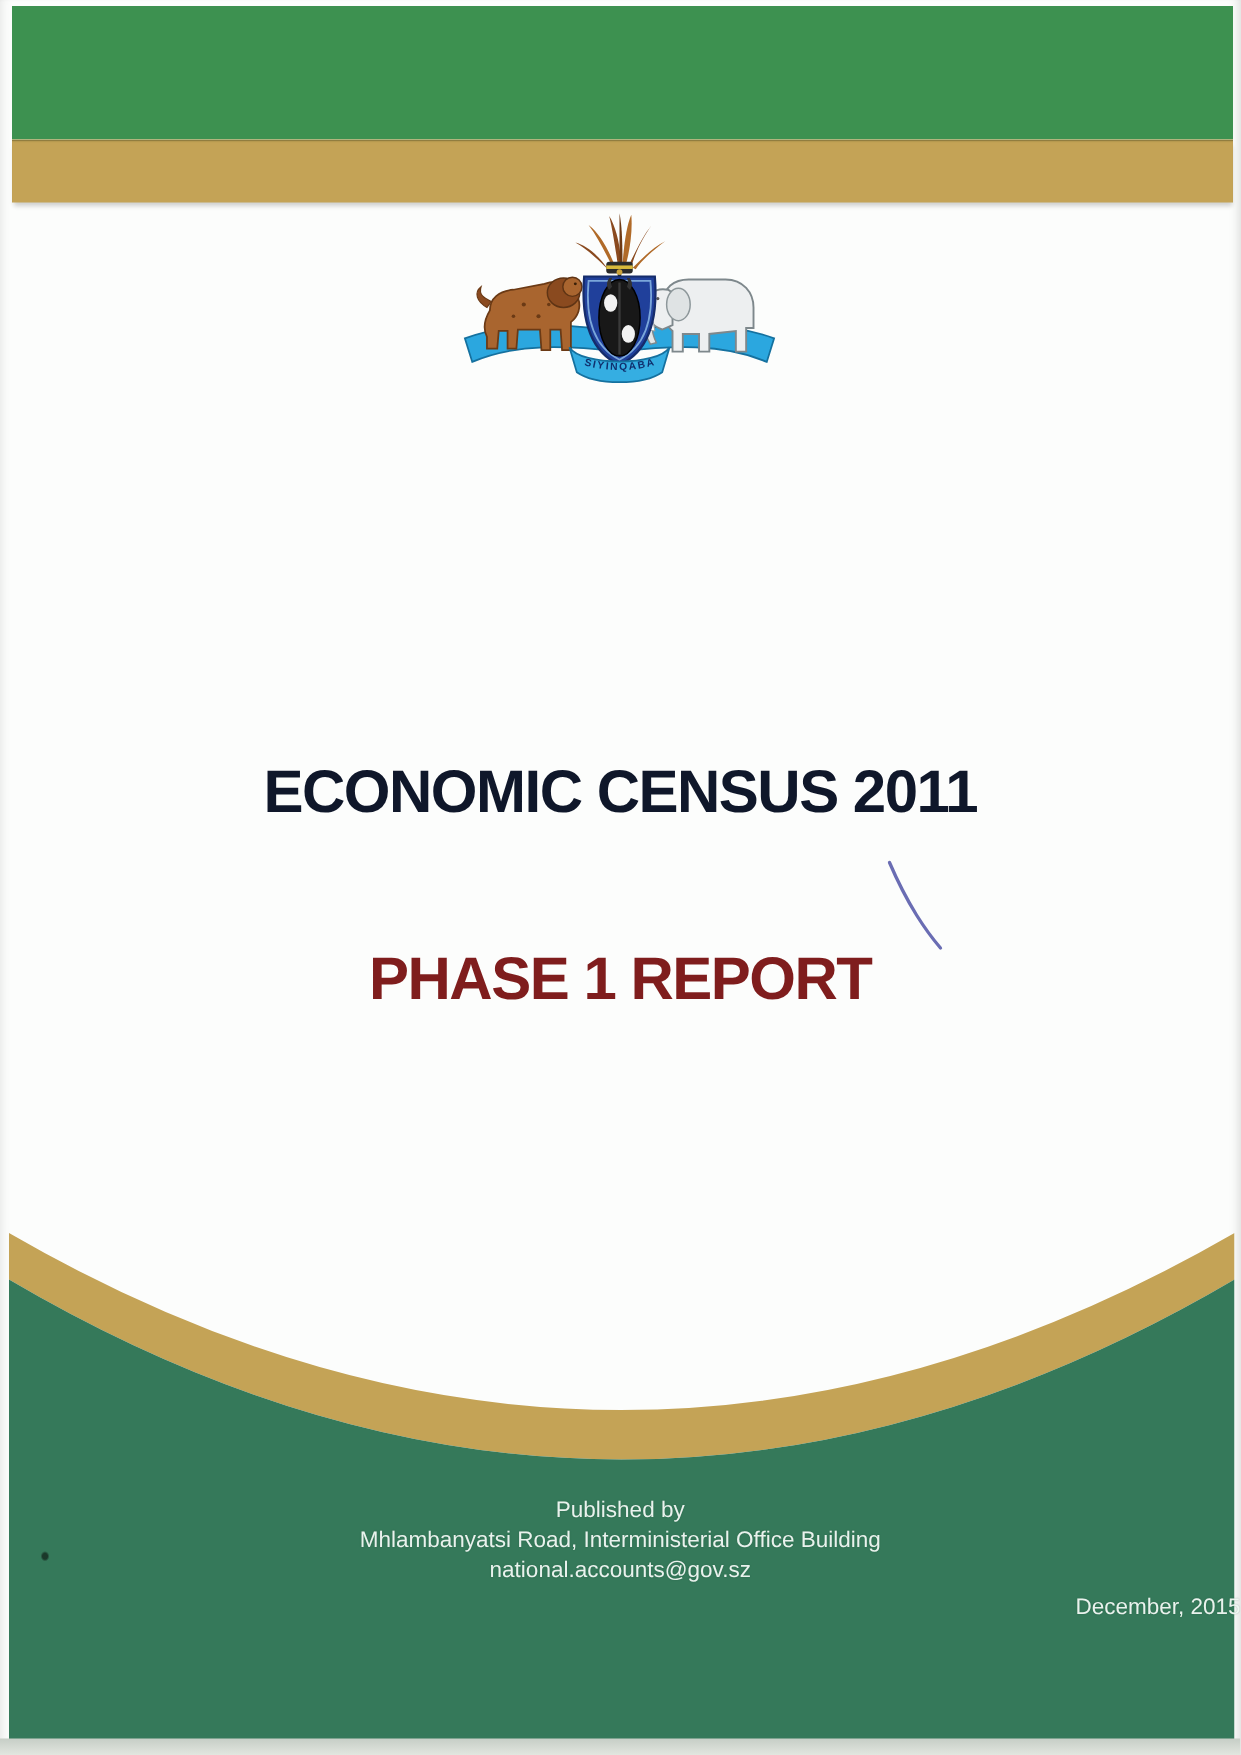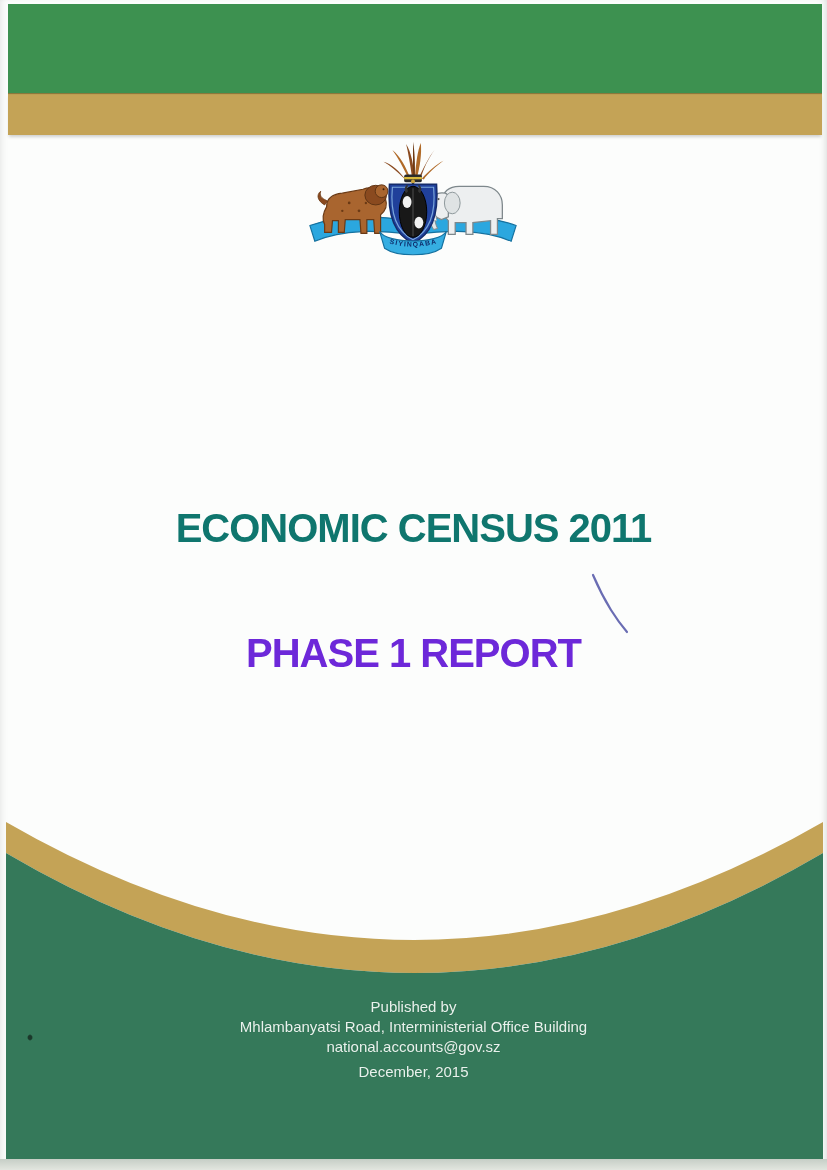--- a/index.html
+++ b/index.html
@@ -69,21 +69,21 @@
   
   .footer {
     position: absolute;
     left: 0; right: 0; top: 997px;
     text-align: center;
     color: rgba(243, 250, 245, 0.95);
     font-size: 15px;
     line-height: 20px;
     text-shadow: 0 0 1px rgba(20,60,40,.35);
   }
-  .footer .date-line { margin-top: 5px; }
+  .footer .date-line { margin-top: 5px; text-align: right; }
 
   .ink-speck {
     position: absolute;
     left: 27px; top: 1034px;
     width: 6px; height: 7px;
     background: radial-gradient(ellipse at center, rgba(20,40,30,.8) 0 40%, transparent 70%);
   }
 </style>
 </head>
 <body>
@@ -150,27 +150,27 @@
       <g>
         <path d="M76,91 C84,104 136,104 144,91 L139,108 C126,117 94,117 81,108 Z" fill="#35aee2" stroke="#15719f" stroke-width="1.2"></path>
         <path id="mottoPath" d="M82,102 Q110,111 138,102" fill="none"></path>
         <text font-size="7" font-family="Liberation Sans, sans-serif" fill="#10306e" letter-spacing="1.2" font-weight="bold">
           <textPath href="#mottoPath" startOffset="4">SIYINQABA</textPath>
         </text>
       </g>
     </svg>
   </div>
 
-  <div class="title-main" style="color: #0f766e;">ECONOMIC CENSUS 2011</div>
+  <div class="title-main" style="color: #0f172a;">ECONOMIC CENSUS 2011</div>
 
   <svg class="pen-mark" viewBox="0 0 55 80">
     <path d="M8,10 C14,24 18,32 26,45 C31,53 36,60 42,67" fill="none" stroke-width="2.2" stroke-linecap="round" opacity="0.8" stroke="#4549a0"></path>
   </svg>
 
-  <div class="title-sub" style="color: #6d28d9;">PHASE 1 REPORT</div>
+  <div class="title-sub" style="color: #7f1d1d;">PHASE 1 REPORT</div>
 
   <div class="bottom-curve">
     <svg viewBox="0 0 817 345" preserveAspectRatio="none">
       <path d="M0,7 Q408,243 817,7 L817,38 Q408,278 0,38 Z" fill="#c4a356"></path>
       <path d="M0,38 Q408,278 817,38 L817,345 L0,345 Z" fill="#35795a"></path>
     </svg>
   </div>
 
   <div class="footer">
     <div>Published by</div>

